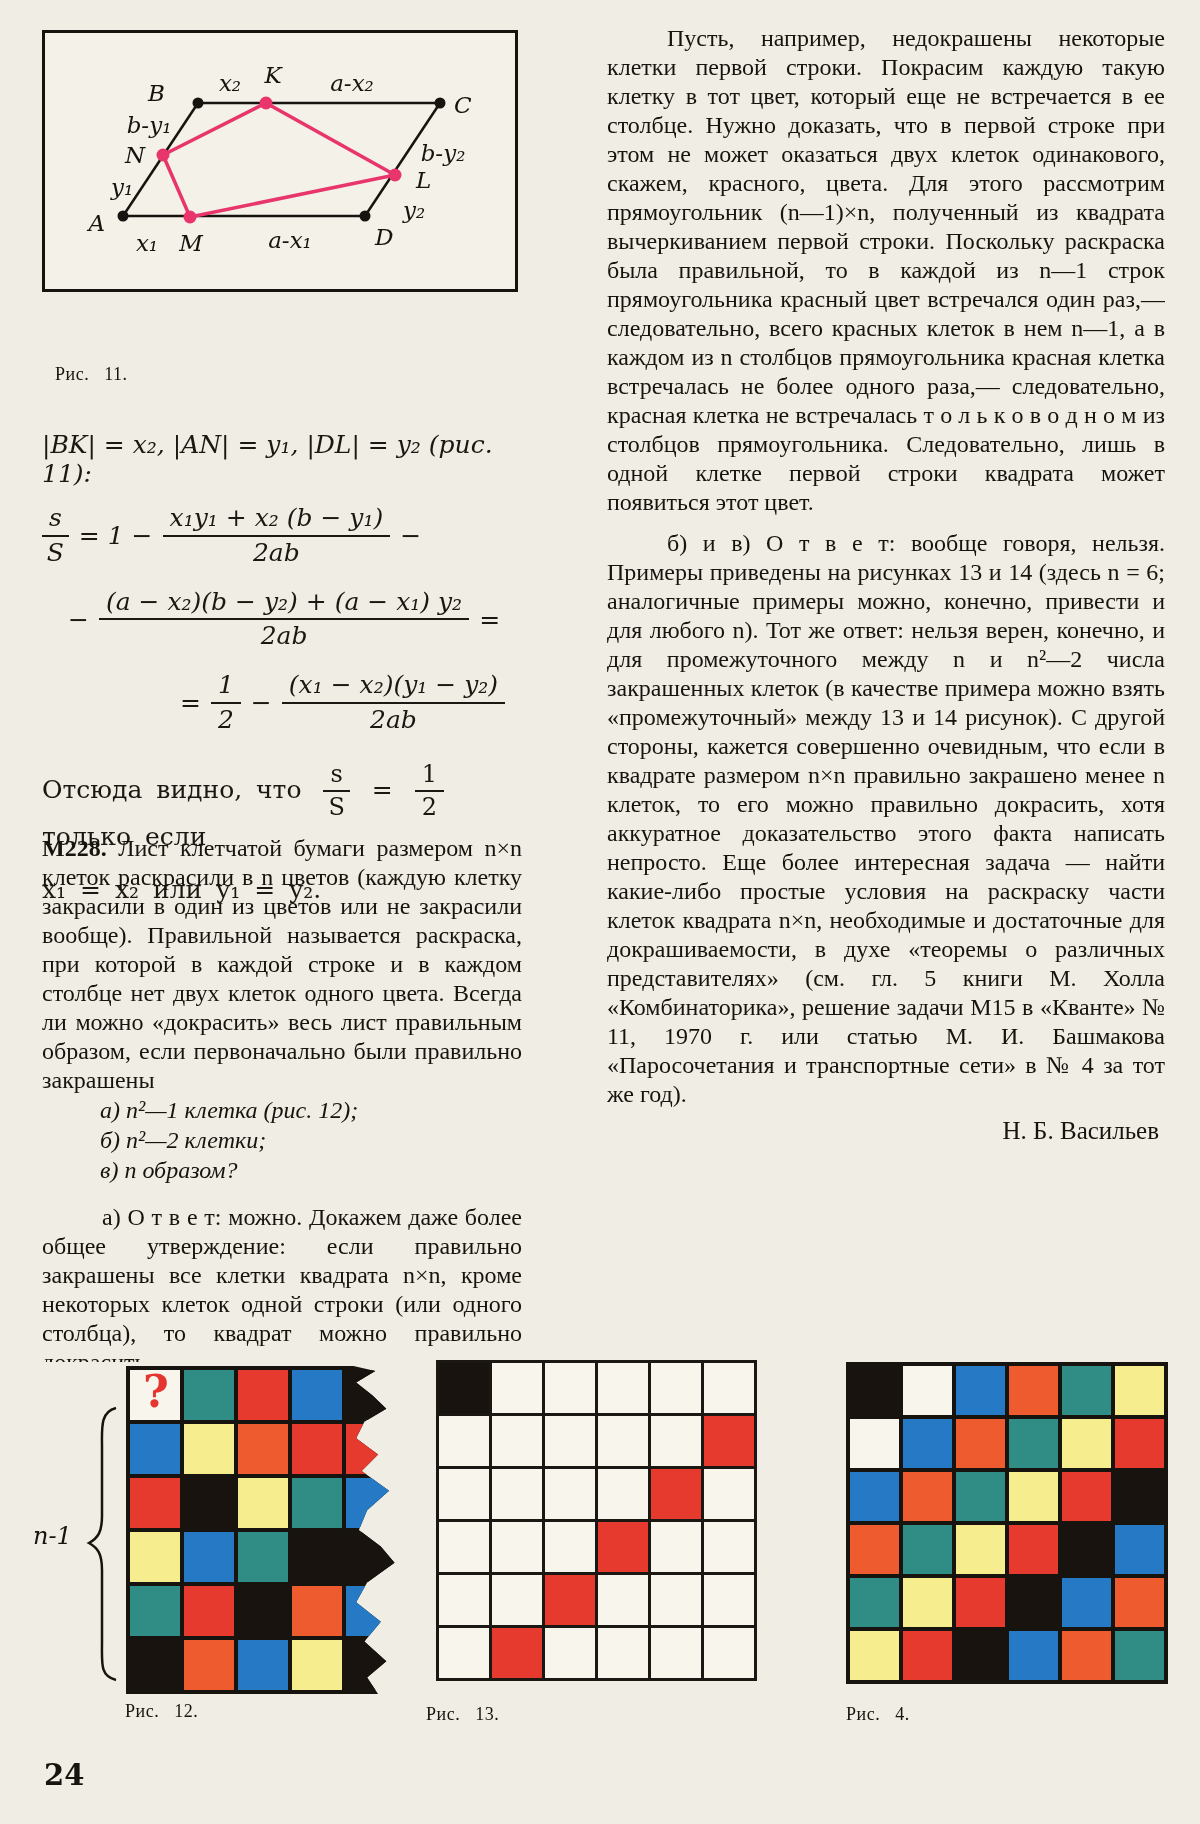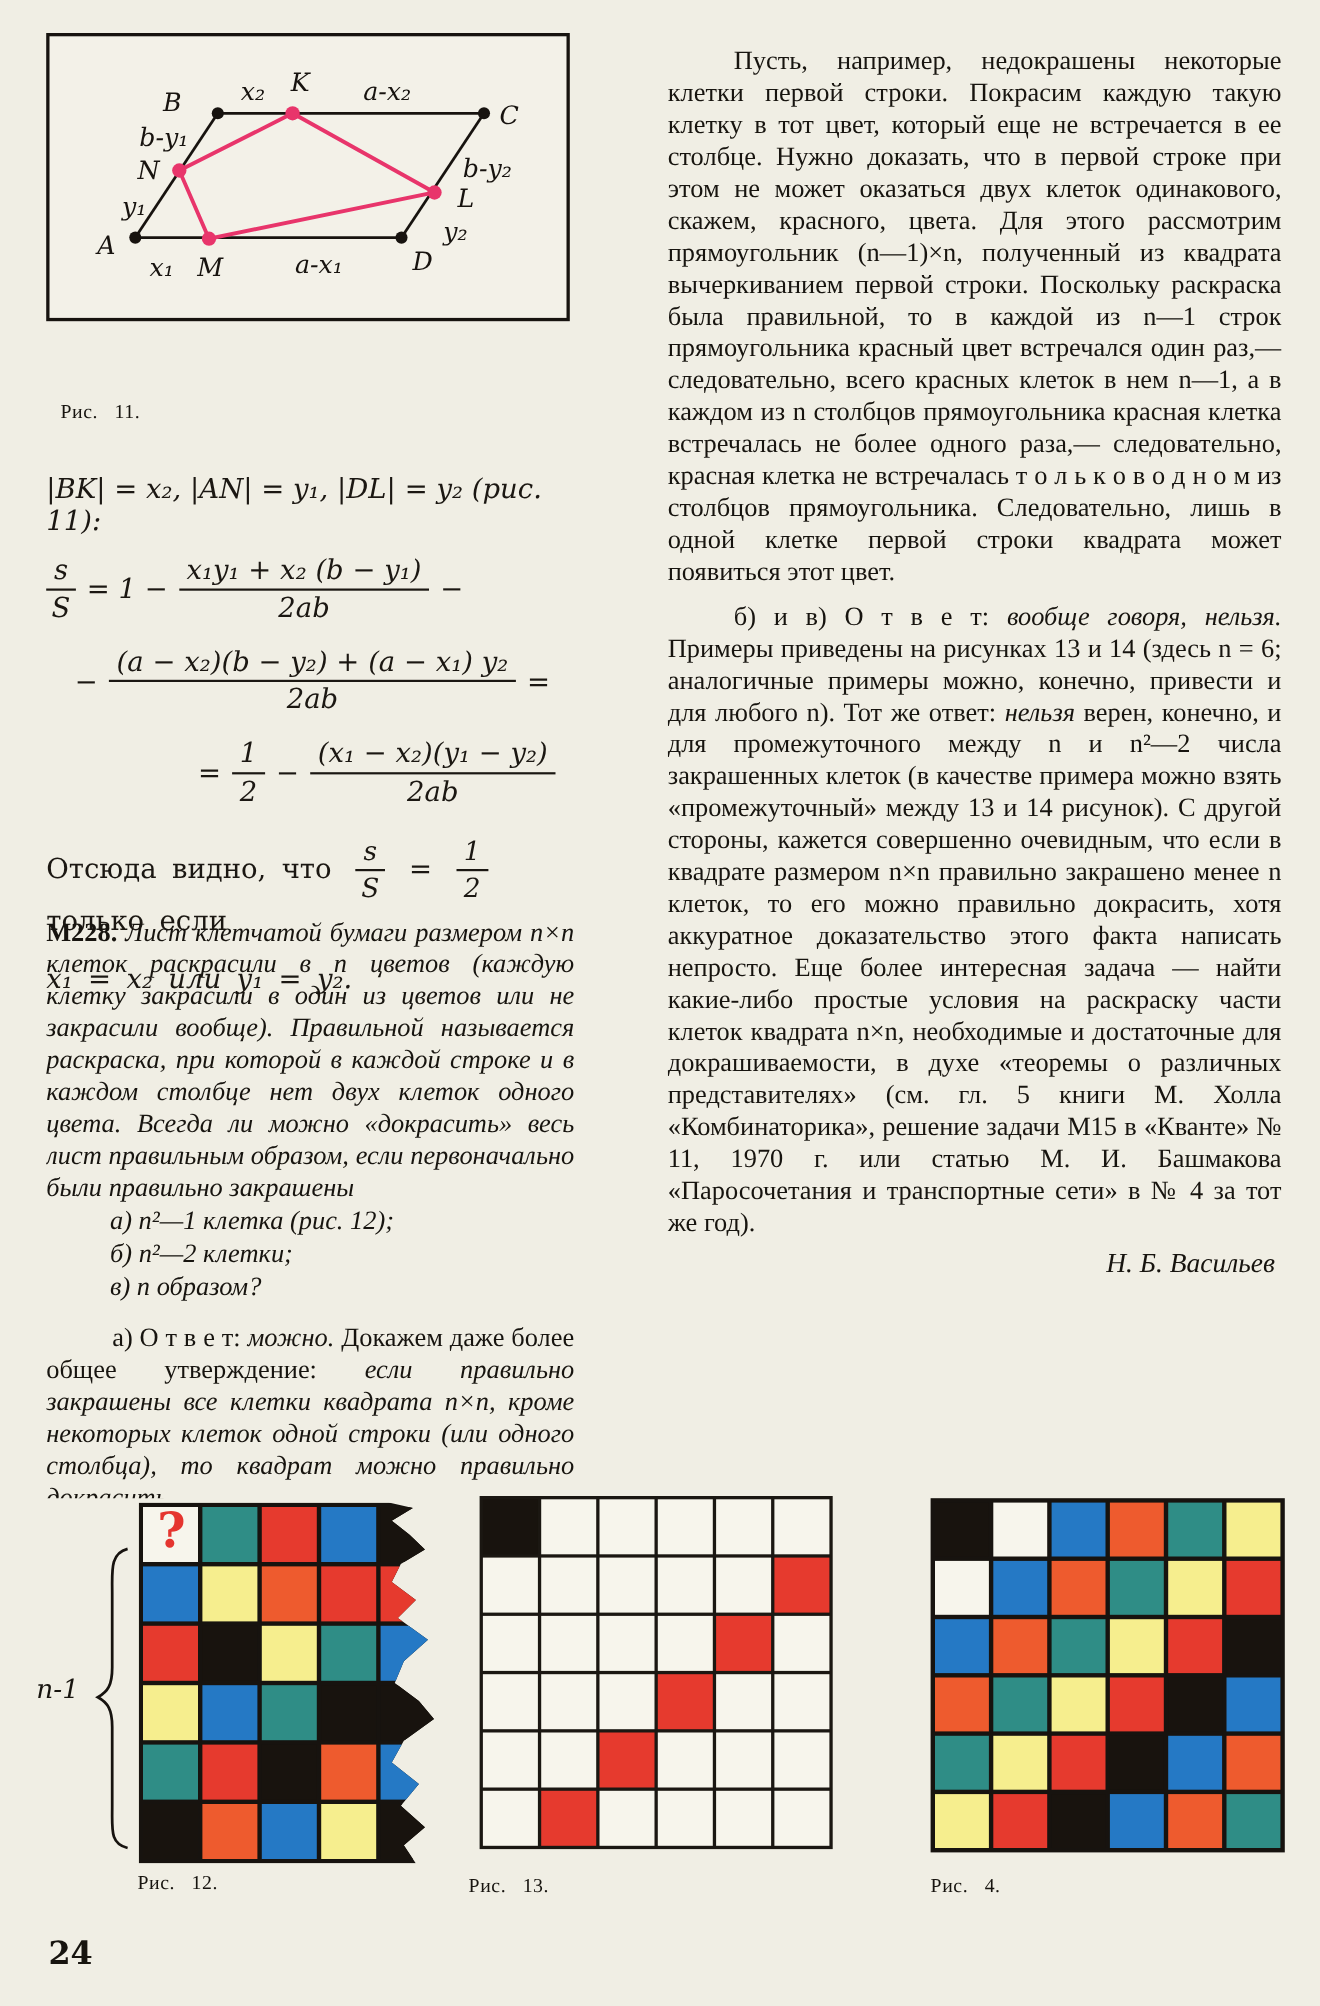--- a/index.html
+++ b/index.html
@@ -2,21 +2,21 @@
 <html><head>
 <meta charset="utf-8">
 <style>
   html,body{margin:0;padding:0}
   body{
     width:1200px;height:1824px;position:relative;overflow:hidden;
     background:#f0eee4;color:#17140f;
     font-family:"Liberation Serif",serif;
   }
   .abs{position:absolute}
-  .it{font-style:italic}
+  .it{}
   .bd{font-weight:bold}
   .body{font-size:24px;line-height:29px;text-align:justify;margin:0}
   .ind{text-indent:60px}
 
   
   #fig11-box{left:42px;top:30px;width:470px;height:256px;border:3.5px solid #17130f;background:#f3f1e8}
   #fig11-box svg{display:block}
   .f11lbl{font-family:"DejaVu Serif",serif;font-style:italic;font-size:23px;fill:#17130f}
 
   .caption{font-size:18px;word-spacing:10px;letter-spacing:.5px}
@@ -27,21 +27,21 @@
   .frac{display:inline-block;text-align:center;vertical-align:middle;line-height:1.15}
   .frac .num{display:block;padding:0 7px 2px;border-bottom:2px solid #1b1712}
   .frac .den{display:block;padding-top:2px}
   .concl{font-size:25px;word-spacing:6px}
   .concl .frac{margin:0 8px;font-size:24px}
 
   
   #left-lower{left:42px;top:834px;width:480px;height:528px;overflow:hidden}
   #left-lower .item{font-style:italic;padding-left:58px;line-height:30px;font-size:24px}
   
-  #right-col{left:607px;top:42px;width:558px;height:1332px;overflow:hidden}
+  #right-col{left:607px;top:24px;width:558px;height:1332px;overflow:hidden}
   .sig{text-align:right;font-size:25px;margin:8px 6px 0 0}
   .mt{margin-top:12px}
 
   
   .grid{display:grid;width:max-content;position:absolute}
   #fig12-wrap{left:126px;top:1366px;
     clip-path:polygon(0% 0%,83% 0%,91% 1.5%,84% 5%,90% 9%,95% 13%,87% 17%,84% 22%,92% 27%,86% 32%,96% 38%,88% 44%,85% 50%,93% 55%,98% 60%,88% 66%,84% 72%,93% 78%,87% 84%,95% 90%,88% 95%,92% 100%,0% 100%)}
   #fig12-grid{position:static;grid-template-columns:repeat(5,50px);grid-auto-rows:50px;gap:4px;padding:4px;background:#17130f}
   #fig13-grid{left:436px;top:1360px;grid-template-columns:repeat(6,50px);grid-auto-rows:50px;gap:3px;padding:3px;background:#1b1712}
   #fig14-grid{left:846px;top:1362px;grid-template-columns:repeat(6,49px);grid-auto-rows:49px;gap:4px;padding:4px;background:#17130f}

